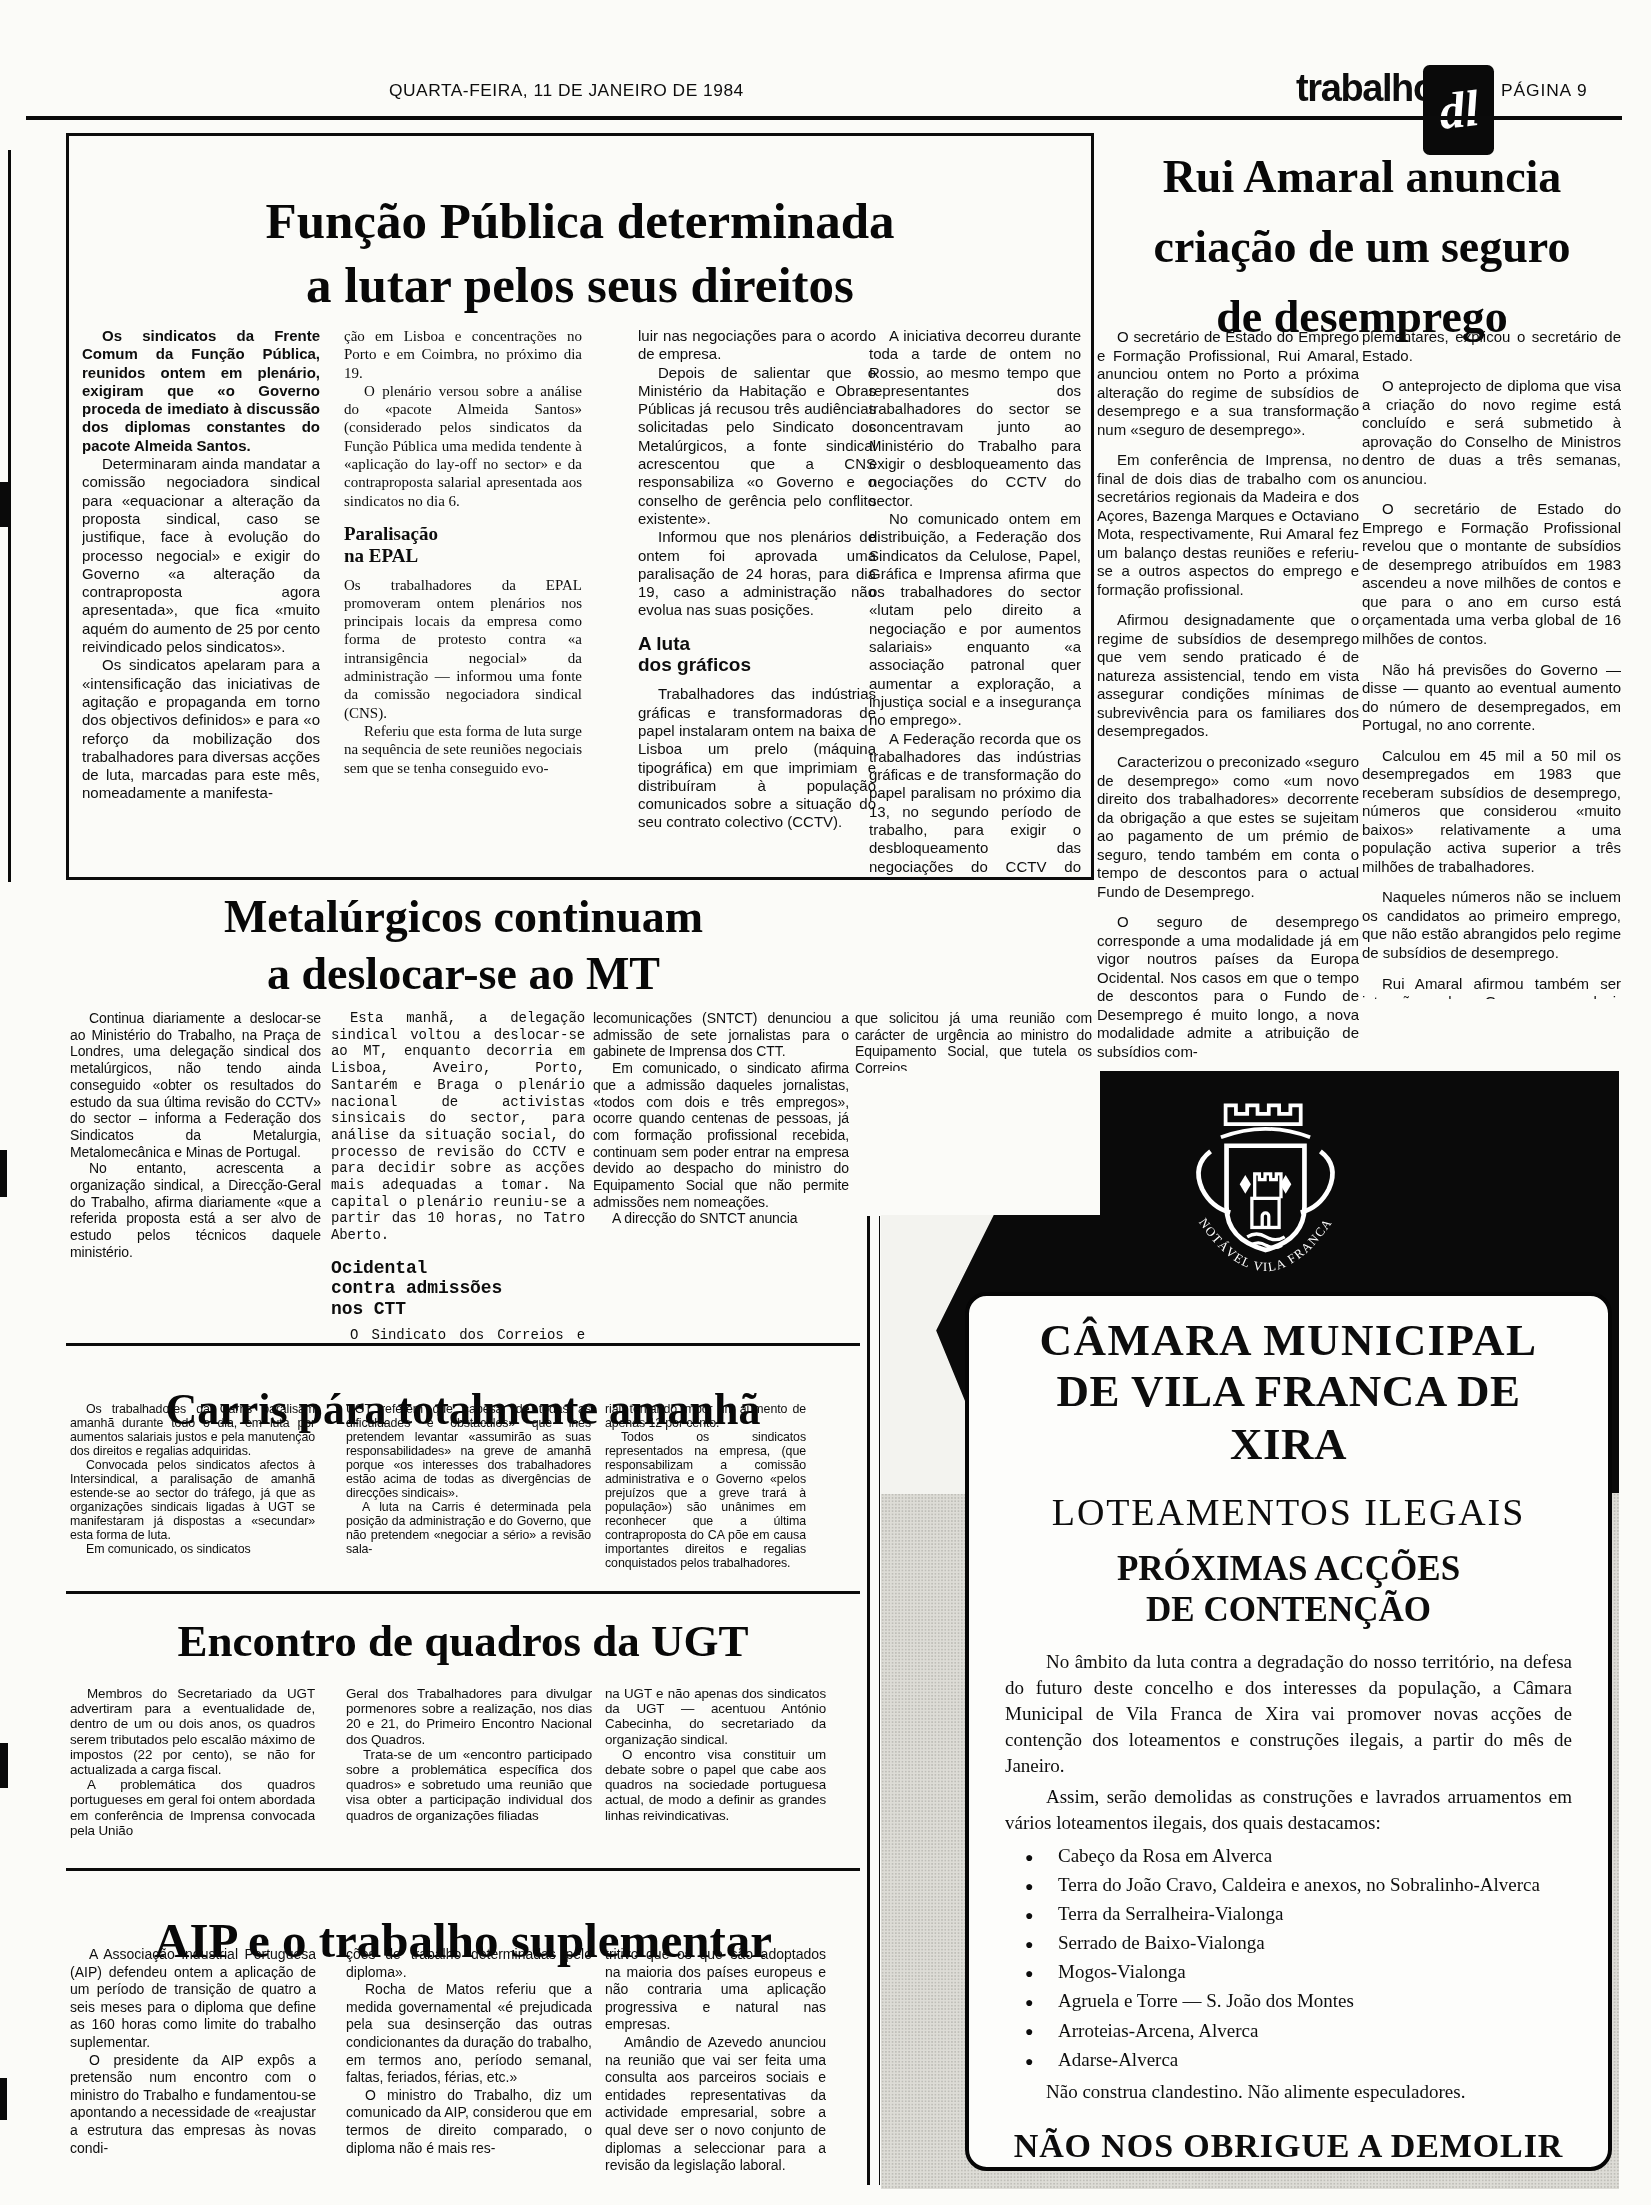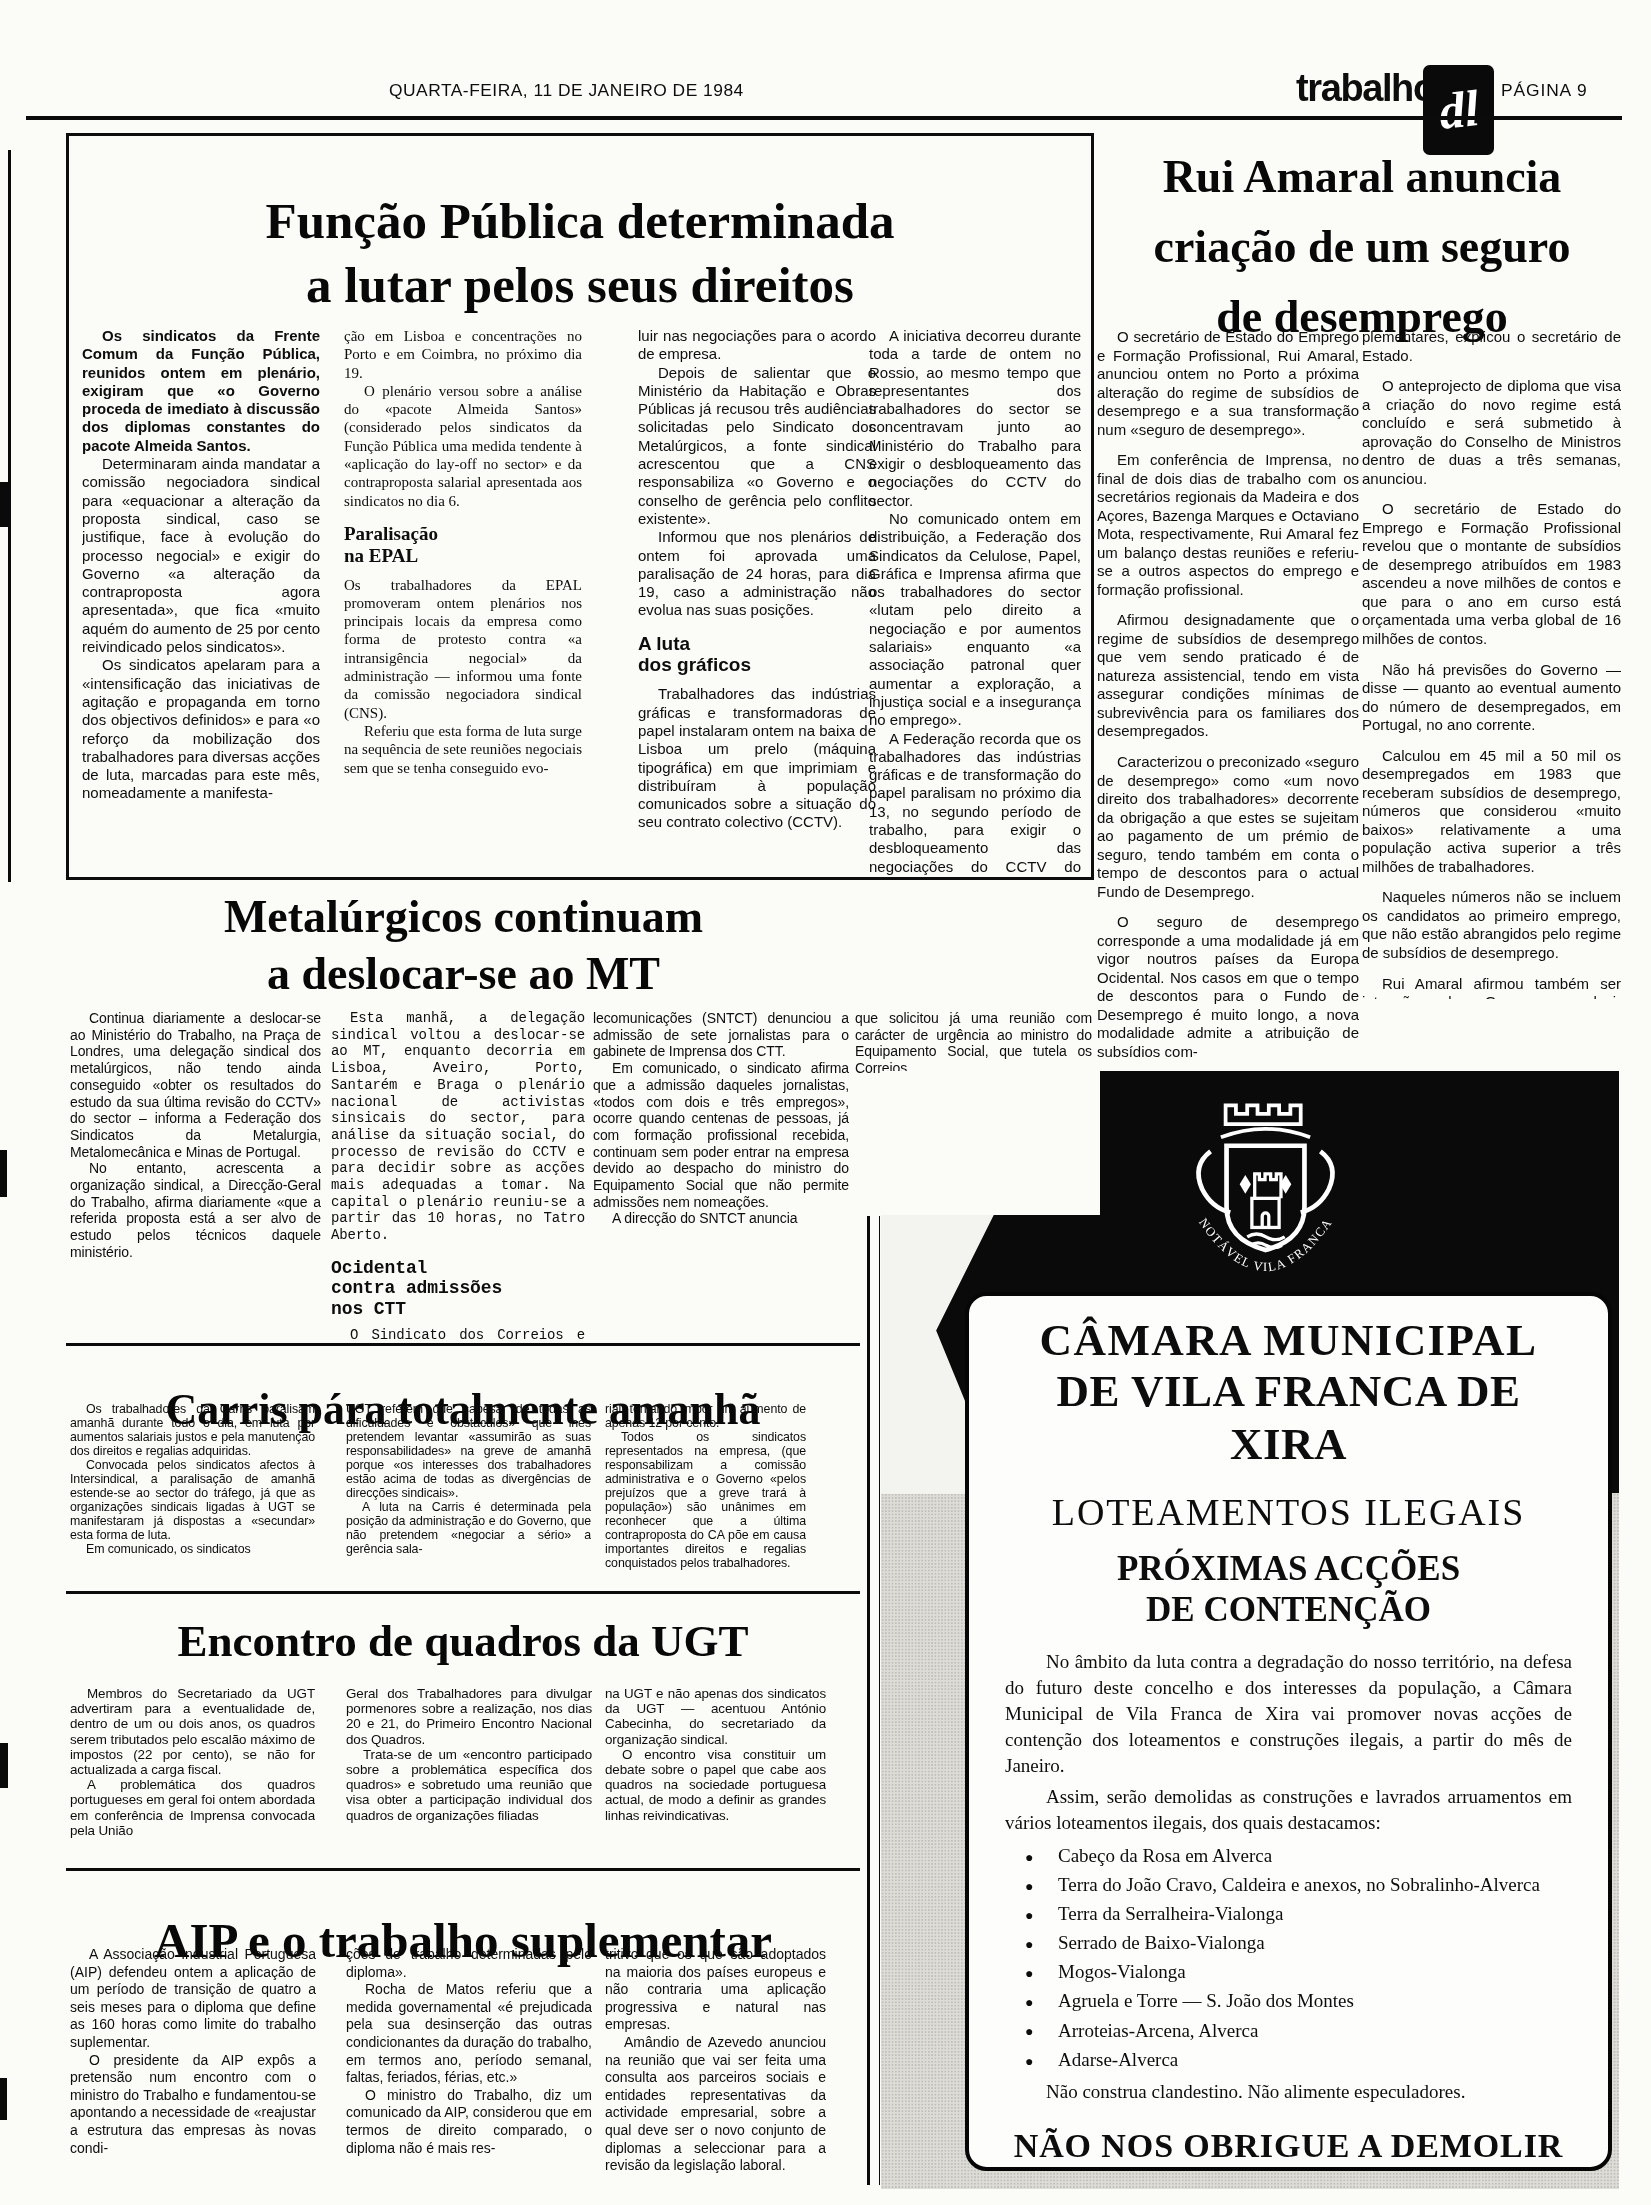--- a/index.html
+++ b/index.html
@@ -215,21 +215,21 @@
     <h2 class="abs headline carris-head">Carris pára totalmente amanhã</h2>
     <div class="abs carris-col" style="left:70px;width:245px;">
 
     <p>Os trabalhadores da Carris paralisam amanhã durante todo o dia, em luta por aumentos salariais justos e pela manutenção dos direitos e regalias adquiridas.</p>
         <p>Convocada pelos sindicatos afectos à Intersindical, a paralisação de amanhã estende-se ao sector do tráfego, já que as organizações sindicais ligadas à UGT se manifestaram já dispostas a «secundar» esta forma de luta.</p>
         <p>Em comunicado, os sindicatos</p>
       </div>
     <div class="abs carris-col cont" style="left:346px;width:245px;">
 
     <p>UGT referem que «apesar de todas as dificuldades e obstáculos» que lhes pretendem levantar «assumirão as suas responsabilidades» na greve de amanhã porque «os interesses dos trabalhadores estão acima de todas as divergências de direcções sindicais».</p>
-        <p>A luta na Carris é determinada pela posição da administração e do Governo, que não pretendem «negociar a sério» a gerência sala-</p>
+        <p>A luta na Carris é determinada pela posição da administração e do Governo, que não pretendem «negociar a sério» a revisão sala-</p>
       </div>
     <div class="abs carris-col cont" style="left:605px;width:201px;">
 
     <p>rial, tentando impor um aumento de apenas 12 por cento.</p>
         <p>Todos os sindicatos representados na empresa, (que responsabilizam a comissão administrativa e o Governo «pelos prejuízos que a greve trará à população») são unânimes em reconhecer que a última contraproposta do CA põe em causa importantes direitos e regalias conquistados pelos trabalhadores.</p>
       </div>
   </section>
 
   <section>
     <h2 class="abs headline ugt-head">Encontro de quadros da UGT</h2>

